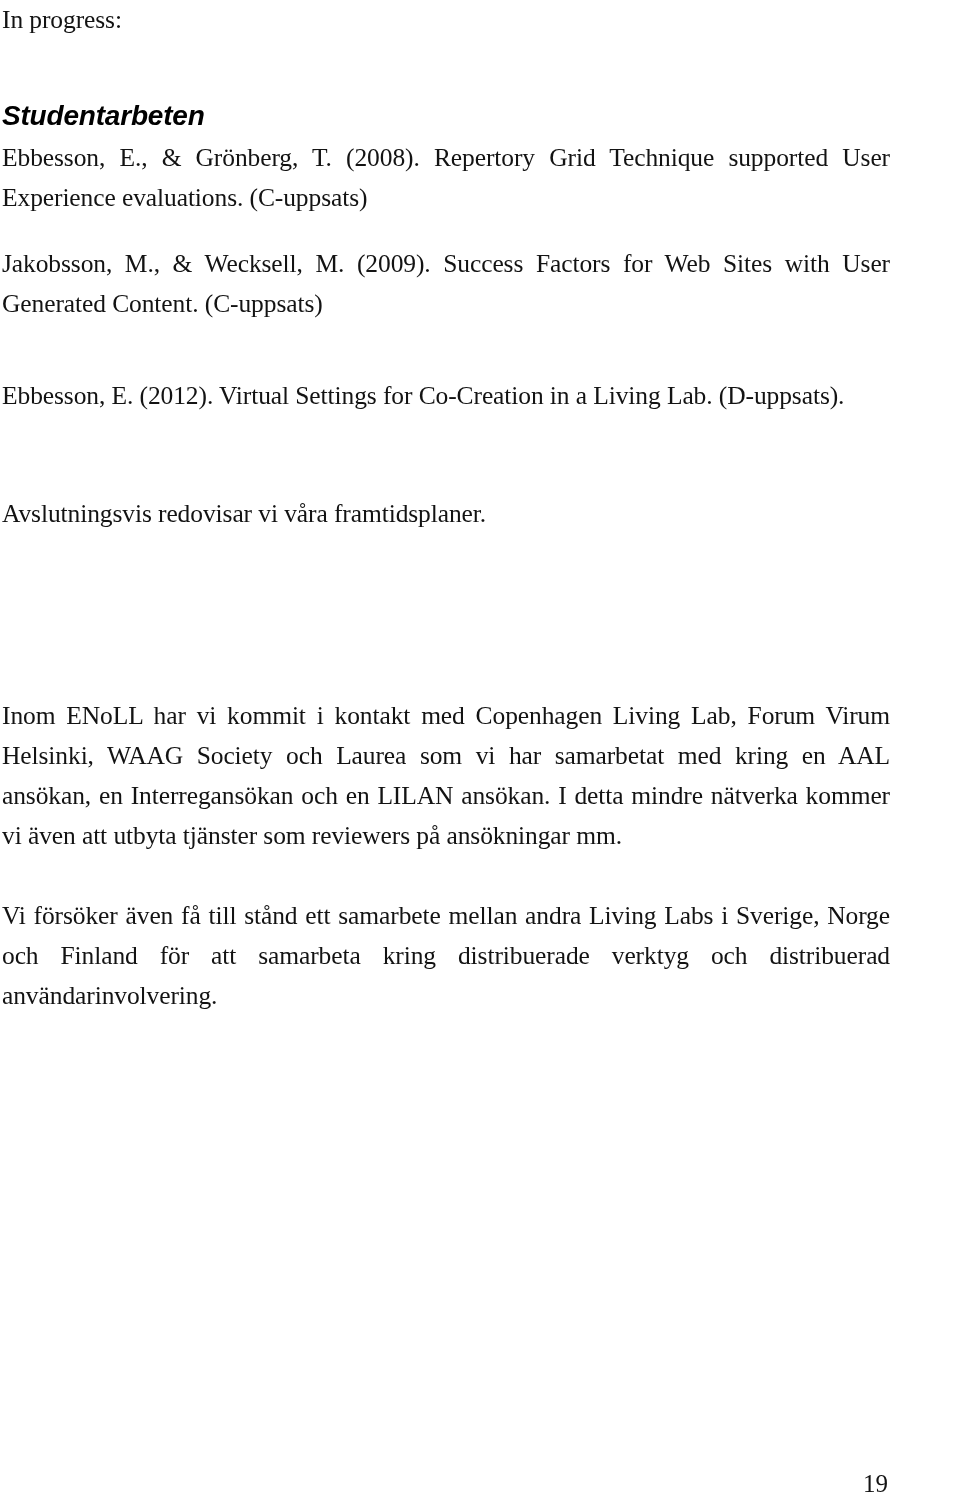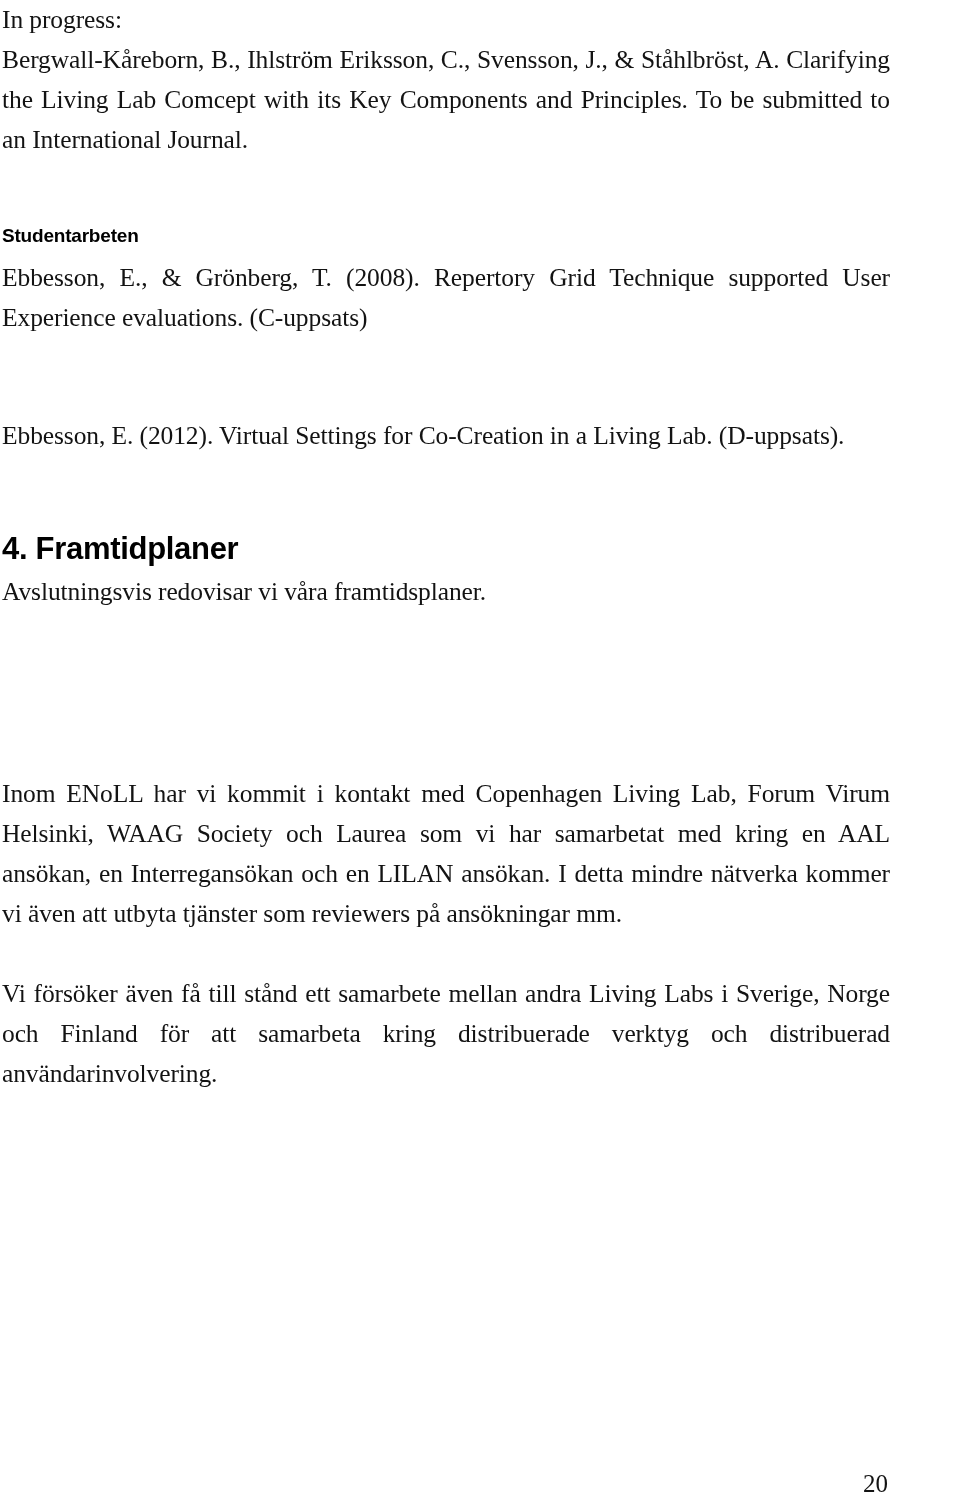--- a/index.html
+++ b/index.html
@@ -44,21 +44,22 @@
     font-weight: bold;
     font-size: 31px;
     line-height: 38px;
     margin: 0;
     color: #000000;
     letter-spacing: -0.3px;
   }
   .h-sub {
     font-family: "Liberation Sans", "DejaVu Sans", sans-serif;
     font-weight: bold;
-    font-size: 19px;
+    font-style: italic;
+    font-size: 28px;
     line-height: 36px;
     margin: 0;
     color: #000000;
     letter-spacing: -0.2px;
   }
   .gap-md  { height: 26px; }
   .gap-lg  { height: 40px; }
   .gap-xl  { height: 58px; }
   .gap-xxl { height: 74px; }
 
@@ -75,43 +76,42 @@
     color: #131313;
   }
 </style>
 </head>
 <body>
 
 <div class="page">
 
   <p class="para nojust">In progress:</p>
 
-  <p class="para">Bergwall-Kåreborn, B., Ihlström Eriksson, C., Svensson, J., &amp; Ståhlbröst, A. Clarifying the Living Lab Comcept with its Key Components and Principles. To be submitted to an International Journal.</p>
 
   <div class="gap-xl"></div>
 
   <h2 class="h-sub">Studentarbeten</h2>
 
   <div class="after-head"></div>
 
   <p class="para">Ebbesson, E., &amp; Grönberg, T. (2008). Repertory Grid Technique supported User Experience evaluations. (C-uppsats)</p>
 
   <div class="gap-md"></div>
 
+  <p class="para">Jakobsson, M., &amp; Wecksell, M. (2009). Success Factors for Web Sites with User Generated Content. (C-uppsats)</p>
 
   <div class="gap-md"></div>
 
 
   <div class="gap-md"></div>
 
   <p class="para nojust">Ebbesson, E. (2012). Virtual Settings for Co-Creation in a Living Lab. (D-uppsats).</p>
 
   <div class="gap-xxl"></div>
 
-  <h1 class="h-section">4. Framtidplaner</h1>
 
   <div class="after-head"></div>
 
   <p class="para nojust">Avslutningsvis redovisar vi våra framtidsplaner.</p>
 
   <div class="gap-lg"></div>
 
 
   <div class="after-head"></div>
 
@@ -123,15 +123,15 @@
 
 
   <div class="gap-lg"></div>
 
   <p class="para">Inom ENoLL har vi kommit i kontakt med Copenhagen Living Lab, Forum Virum Helsinki, WAAG Society och Laurea som vi har samarbetat med kring en AAL ansökan, en Interregansökan och en LILAN ansökan. I detta mindre nätverka kommer vi även att utbyta tjänster som reviewers på ansökningar mm.</p>
 
   <div class="gap-lg"></div>
 
   <p class="para">Vi försöker även få till stånd ett samarbete mellan andra Living Labs i Sverige, Norge och Finland för att samarbeta kring distribuerade verktyg och distribuerad användarinvolvering.</p>
 
-  <div class="page-number">20</div>
+  <div class="page-number">19</div>
 
 </div>
 
 </body></html>

